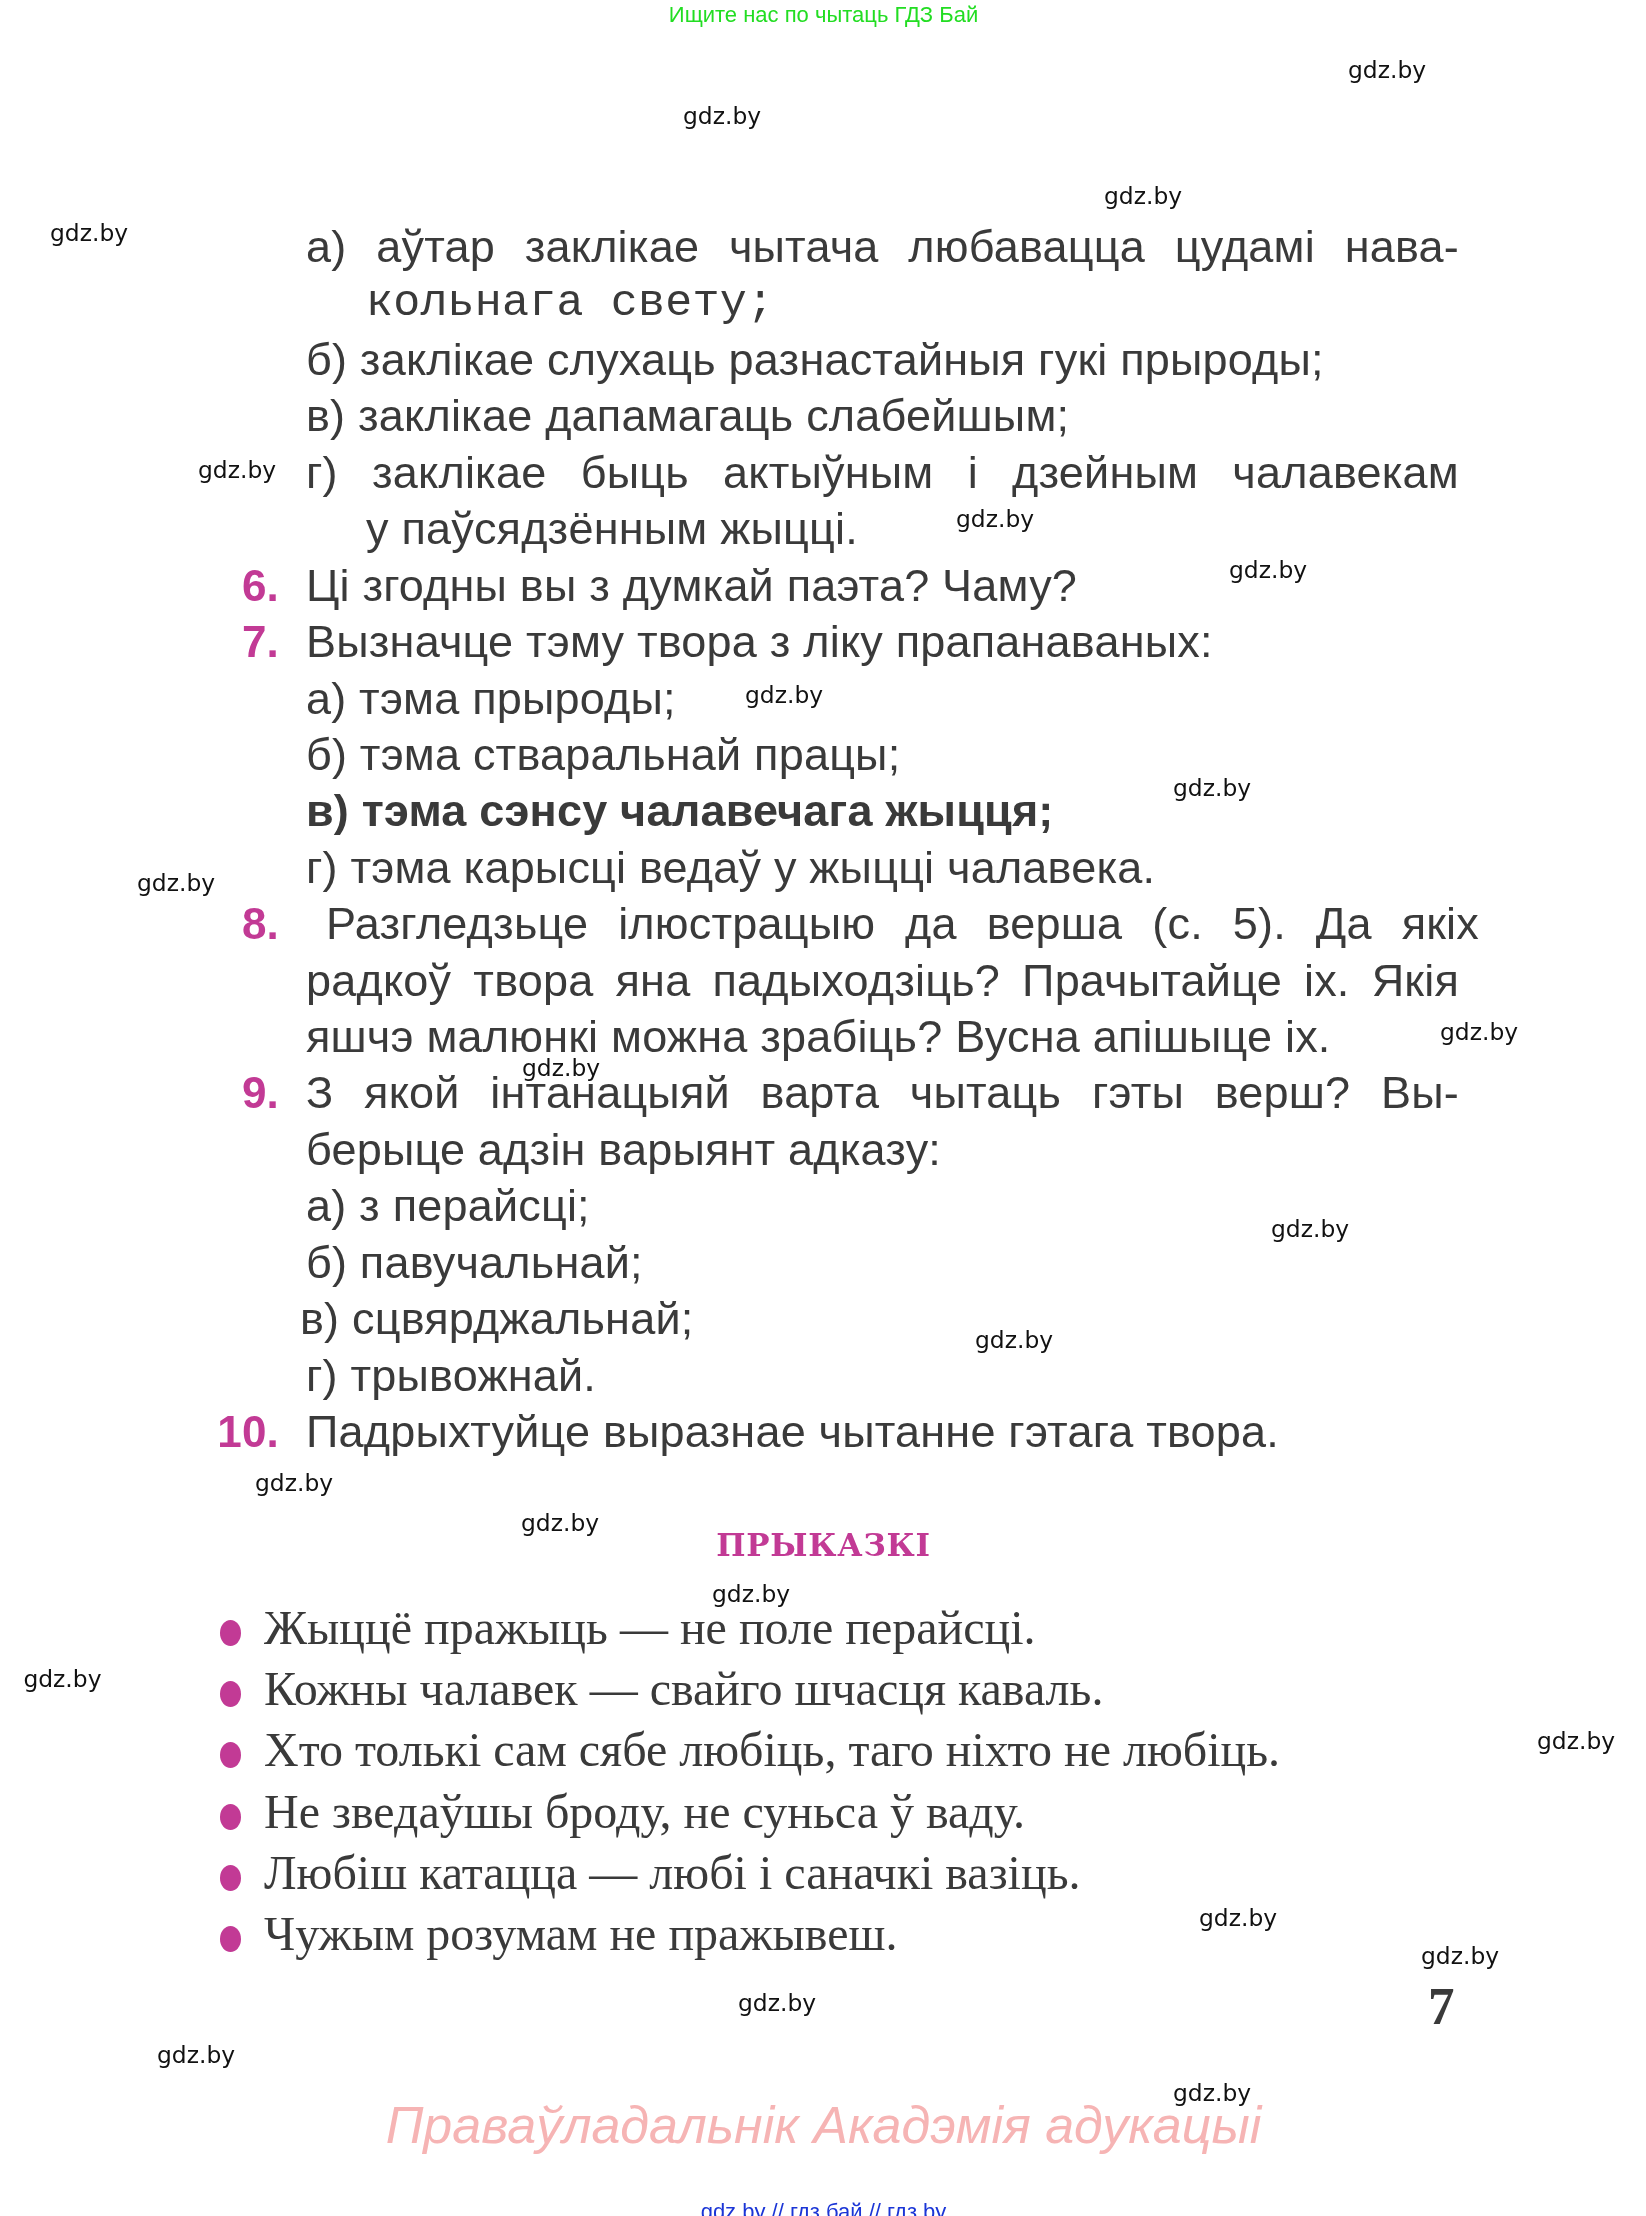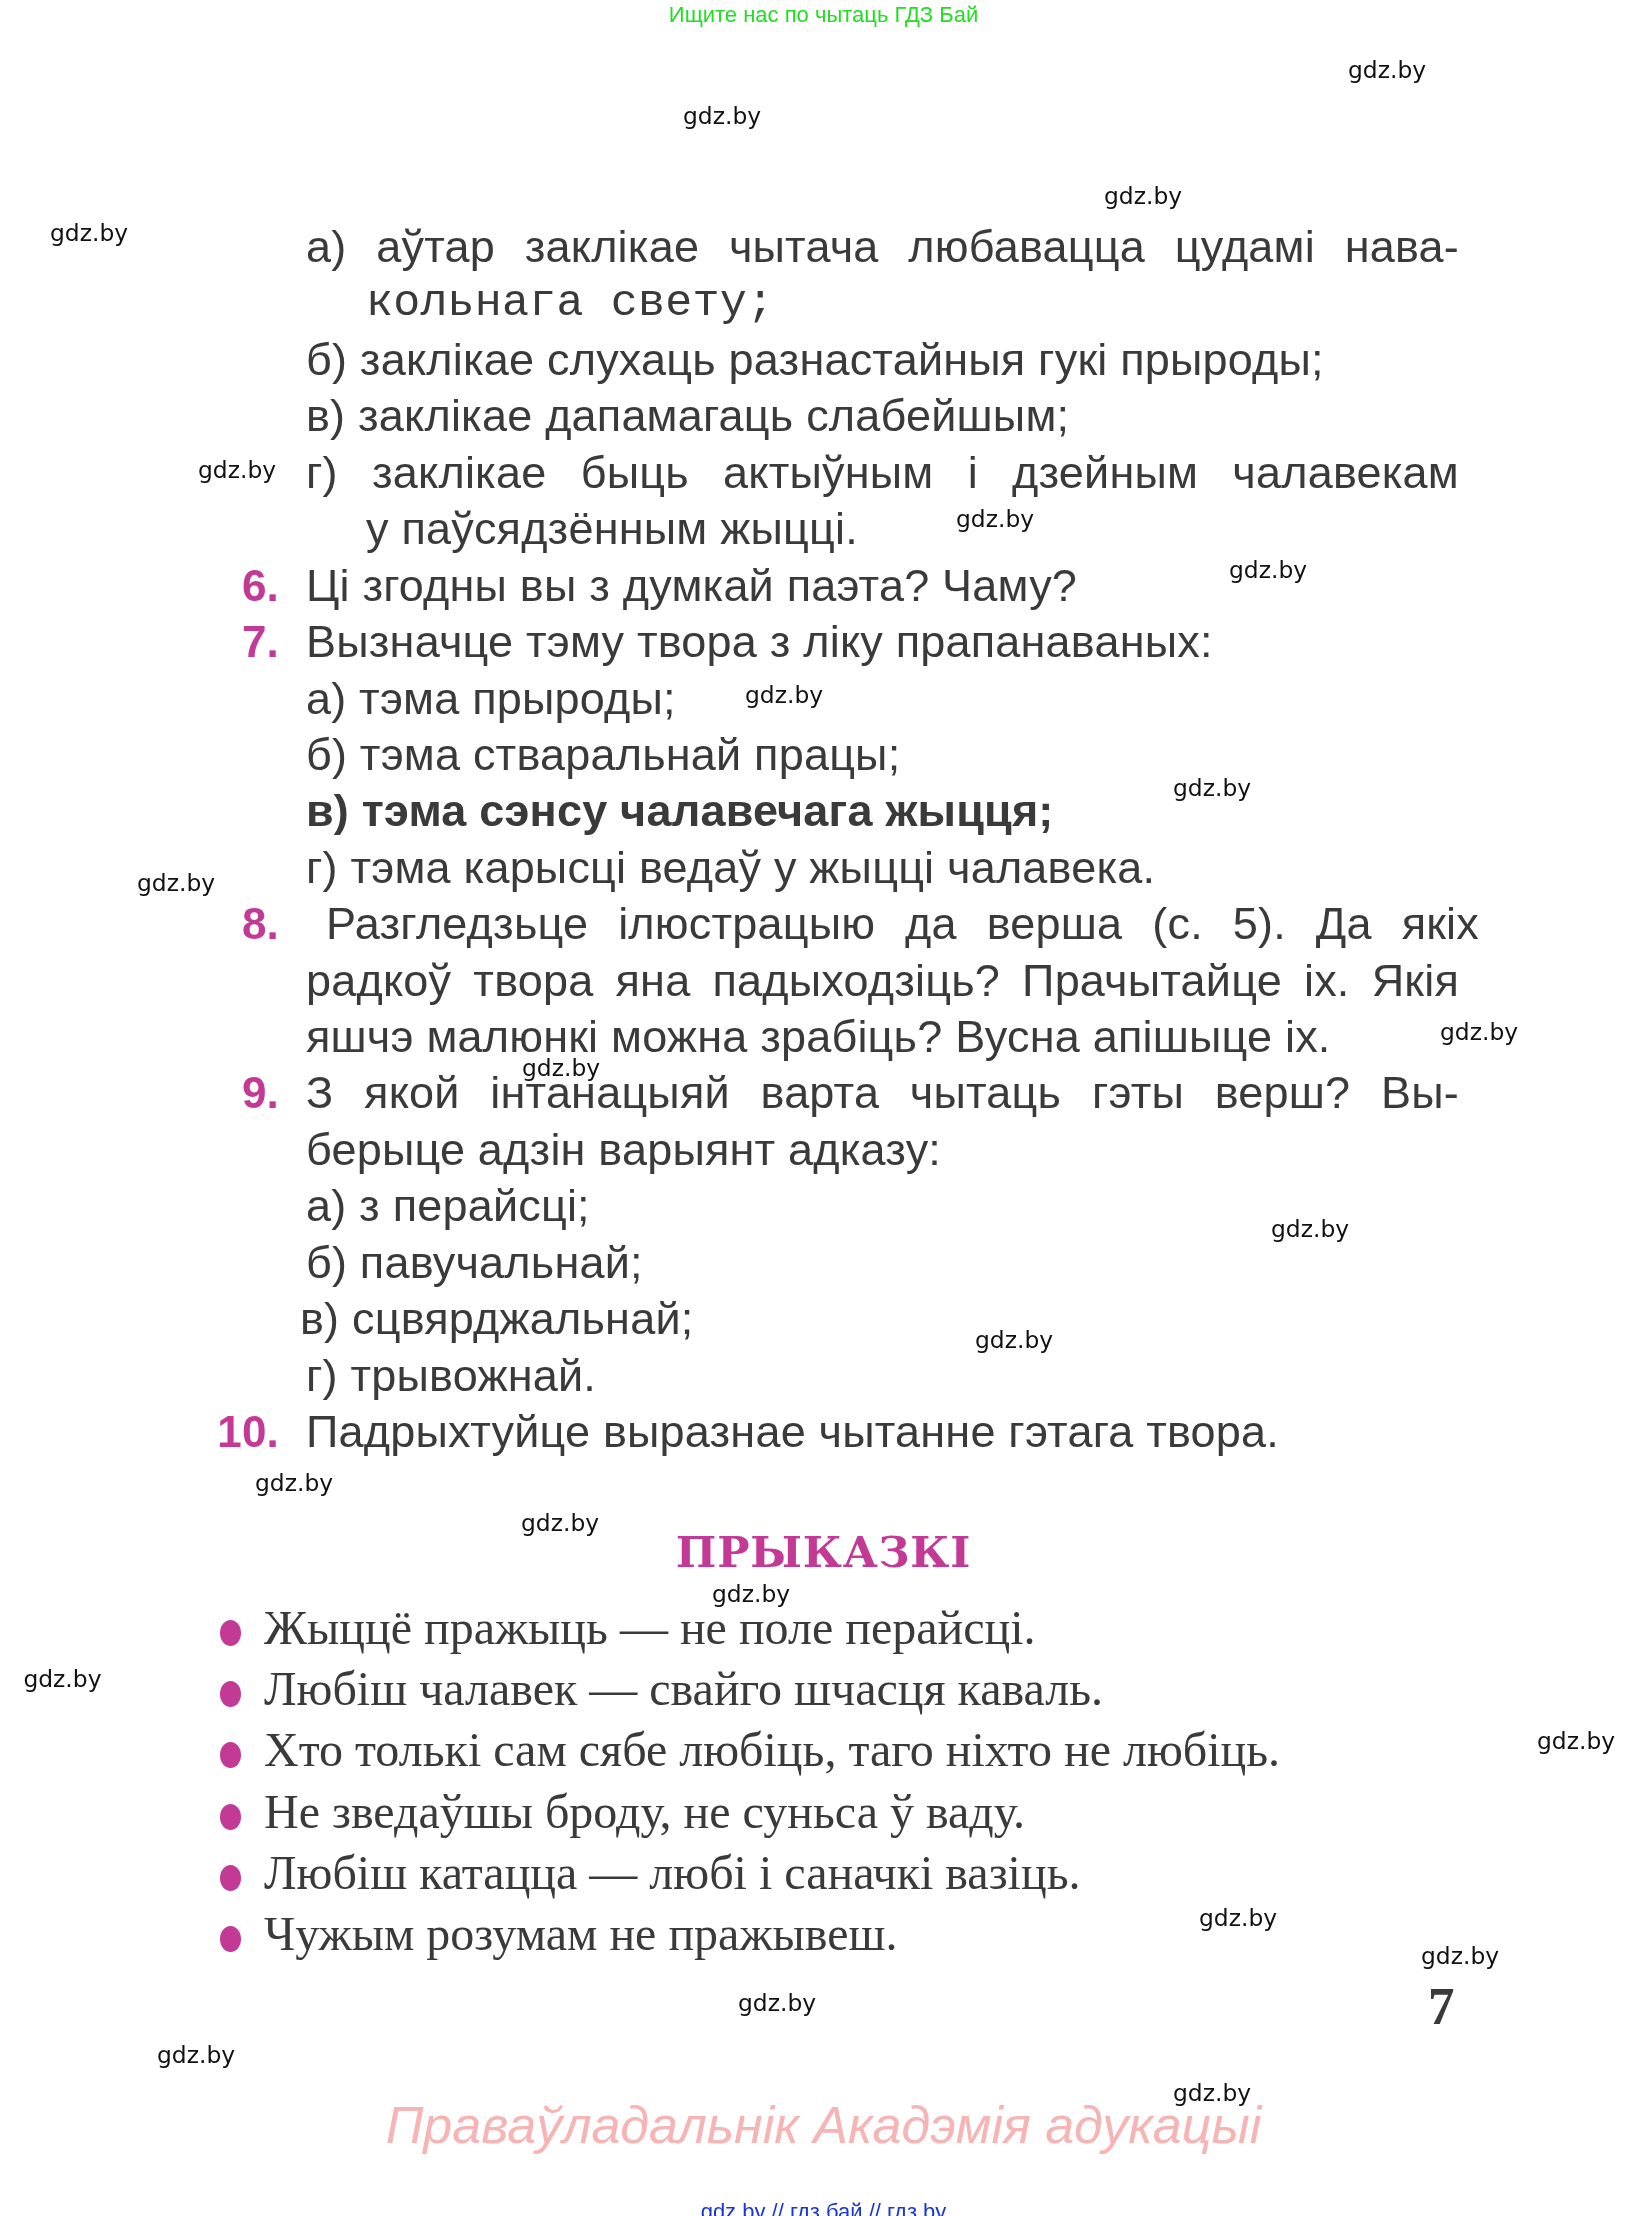--- a/index.html
+++ b/index.html
@@ -5,21 +5,21 @@
     html, body { margin: 0; padding: 0; background: #ffffff; }
     body { width: 1647px; height: 2216px; position: relative; overflow: hidden;
            font-family: "Liberation Sans", sans-serif; color: #333333; }
     .abs { position: absolute; white-space: nowrap; }
     .topnote { left: 0; width: 1647px; top: 1.6px; text-align: center; font-size: 22px; color: #22dd22;
                font-family: "Liberation Sans", sans-serif; }
     .wm { font-size: 23.4px; color: #111111; font-family: "DejaVu Sans", sans-serif; }
     .line { font-size: 45px; line-height: 56px; color: #3a3a3a; letter-spacing: 0.2px; }
     .just { display: block; text-align: justify; text-align-last: justify; }
     .num { font-size: 44px; font-weight: bold; color: #c23a95; text-align: right; width: 97px; }
-    .heading { font-family: "DejaVu Serif", serif; font-weight: bold; color: #c23a95; font-size: 43px;
+    .heading { font-family: "DejaVu Serif", serif; font-weight: bold; color: #c23a95; font-size: 31px;
                letter-spacing: 0.8px; left: 0; width: 1647px; text-align: center; }
     .prov { font-family: "Liberation Serif", serif; font-size: 48px; color: #3a3a3a; }
     .bullet { width: 21px; height: 26px; border-radius: 50%; background: #c23a95; }
     .pageno { font-family: "Liberation Serif", serif; font-size: 53px; font-weight: bold; color: #3a3a3a; }
     .rights { left: 0; width: 1647px; text-align: center; top: 2095px; font-size: 52px; font-style: italic;
               color: #f6b4b4; }
     .footer { left: 0; width: 1647px; text-align: center; top: 2199px; font-size: 22px; color: #1a35d6; }
   </style>
 </head>
 <body>
@@ -95,21 +95,21 @@
 
 <div class="abs line num" style="left:182px; top:1404px;">10.</div>
 <div class="abs line" style="left:306px; top:1404px;">Падрыхтуйце выразнае чытанне гэтага твора.</div>
 
 <div class="abs heading" style="top:1527px;">ПРЫКАЗКІ</div>
 
 <div class="abs bullet" style="left:220px; top:1620px;"></div>
 <div class="abs prov" style="left:264px; top:1600px;">Жыццё пражыць — не поле перайсці.</div>
 
 <div class="abs bullet" style="left:220px; top:1681px;"></div>
-<div class="abs prov" style="left:264px; top:1661px;">Любіш чалавек — свайго шчасця каваль.</div>
+<div class="abs prov" style="left:264px; top:1661px;">Кожны чалавек — свайго шчасця каваль.</div>
 
 <div class="abs bullet" style="left:220px; top:1742px;"></div>
 <div class="abs prov" style="left:264px; top:1722px;">Хто толькі сам сябе любіць, таго ніхто не любіць.</div>
 
 <div class="abs bullet" style="left:220px; top:1804px;"></div>
 <div class="abs prov" style="left:264px; top:1784px;">Не зведаўшы броду, не суньса ў ваду.</div>
 
 <div class="abs bullet" style="left:220px; top:1865px;"></div>
 <div class="abs prov" style="left:264px; top:1845px;">Любіш катацца — любі і саначкі вазіць.</div>
 

